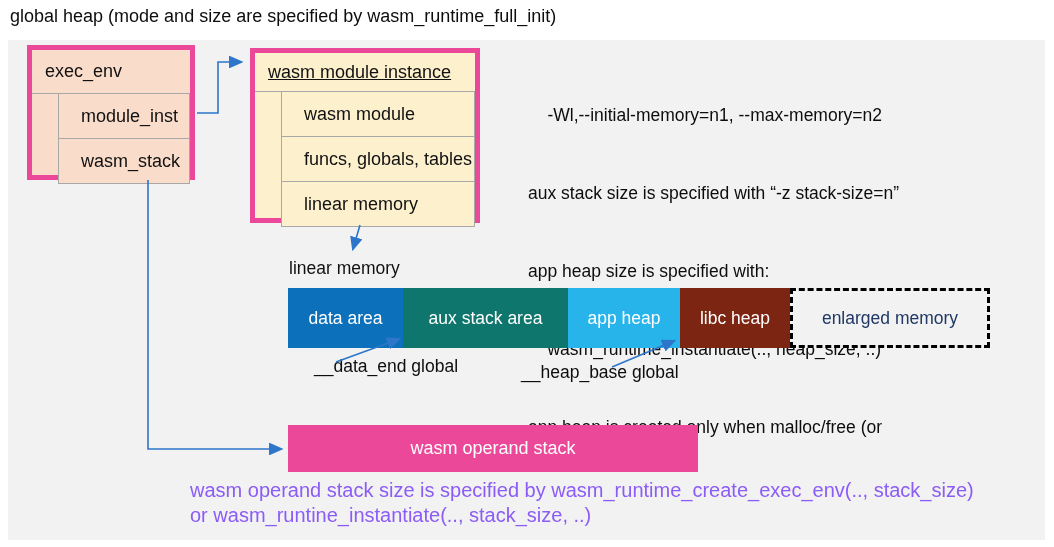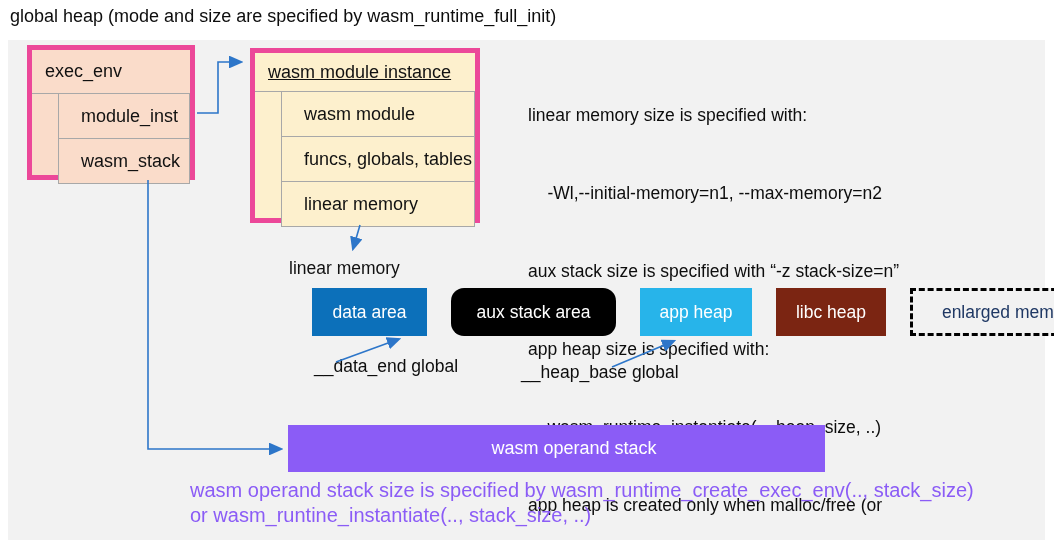--- a/index.html
+++ b/index.html
@@ -35,40 +35,40 @@
   .module-instance .obox-row { height:45px;text-align:right; }
   
   .notes-right {
     position:absolute; left:528px; top:50px; font-size:17.5px;
     line-height:26px; white-space:pre; color:#0d0d0d;
   }
   
   .lm-caption { position:absolute; left:289px; top:258px; font-size:17.5px; }
   .lm-bar { position:absolute; left:288px; top:288px; height:46px; display:flex; }
   .seg {
-    height:48px; display:flex; align-items:center; justify-content:center;
-    color:#ffffff; font-size:17.5px; box-sizing:border-box;margin-left:24px;
+    height:60px; display:flex; align-items:center; justify-content:center;
+    color:#ffffff; font-size:17.5px; box-sizing:border-box;
   }
   .seg-data    { width:115px; background:#0c70ba; }
-  .seg-aux     { width:165px; background:#000000;border-radius:13px; }
+  .seg-aux     { width:165px; background:#0f766e; }
   .seg-appheap { width:112px; background:#27b4ea; }
   .seg-libc    { width:110px; background:#7b2512; }
   .seg-enlarged{
     width:200px; background:#f2f2f2; color:#1f3864;
     border:3px dashed #000000;
   }
   .annot { position:absolute; font-size:17.5px; color:#0d0d0d; }
   .annot-data-end  { left:314px; top:356px; }
   .annot-heap-base { left:521px; top:362px; }
   .annot-exported  { left:300px; top:385px; }
   
   .operand-stack {
-    position:absolute; left:288px; top:425px; width:502px; height:47px;
-    background:#8b5cf6; color:#ffffff; display:flex; align-items:center;
-    justify-content:center; font-size:18px;padding-left:35px;
+    position:absolute; left:288px; top:425px; width:410px; height:47px;
+    background:#ec4899; color:#ffffff; display:flex; align-items:center;
+    justify-content:center; font-size:18px;
   }
   .bottom-note {
     position:absolute; left:190px; top:478px; font-size:20px;
     line-height:25px; color:#8b5cf6;
   }
   .wires { position:absolute; left:0; top:0; width:1054px; height:547px; pointer-events:none; }
 </style>
 </head>
 <body>
 
@@ -85,21 +85,20 @@
   </div>
 
   <div class="obox box-cream module-instance">
     <div class="obox-hdr">wasm module instance</div>
     <div class="obox-row">wasm module</div>
     <div class="obox-row">funcs, globals, tables</div>
     <div class="obox-row">linear memory</div>
   </div>
 
   <div class="notes-right">
-    <div>linear memory size is specified with:</div>
     <div>    -Wl,--initial-memory=n1, --max-memory=n2</div>
     <div>aux stack size is specified with “-z stack-size=n”</div>
     <div>app heap size is specified with:</div>
     <div>    wasm_runtime_instantiate(.., heap_size, ..)</div>
     <div>app heap is created only when malloc/free (or</div>
     
   </div>
 
   <div class="lm-caption">linear memory</div>
   <div class="lm-bar">

